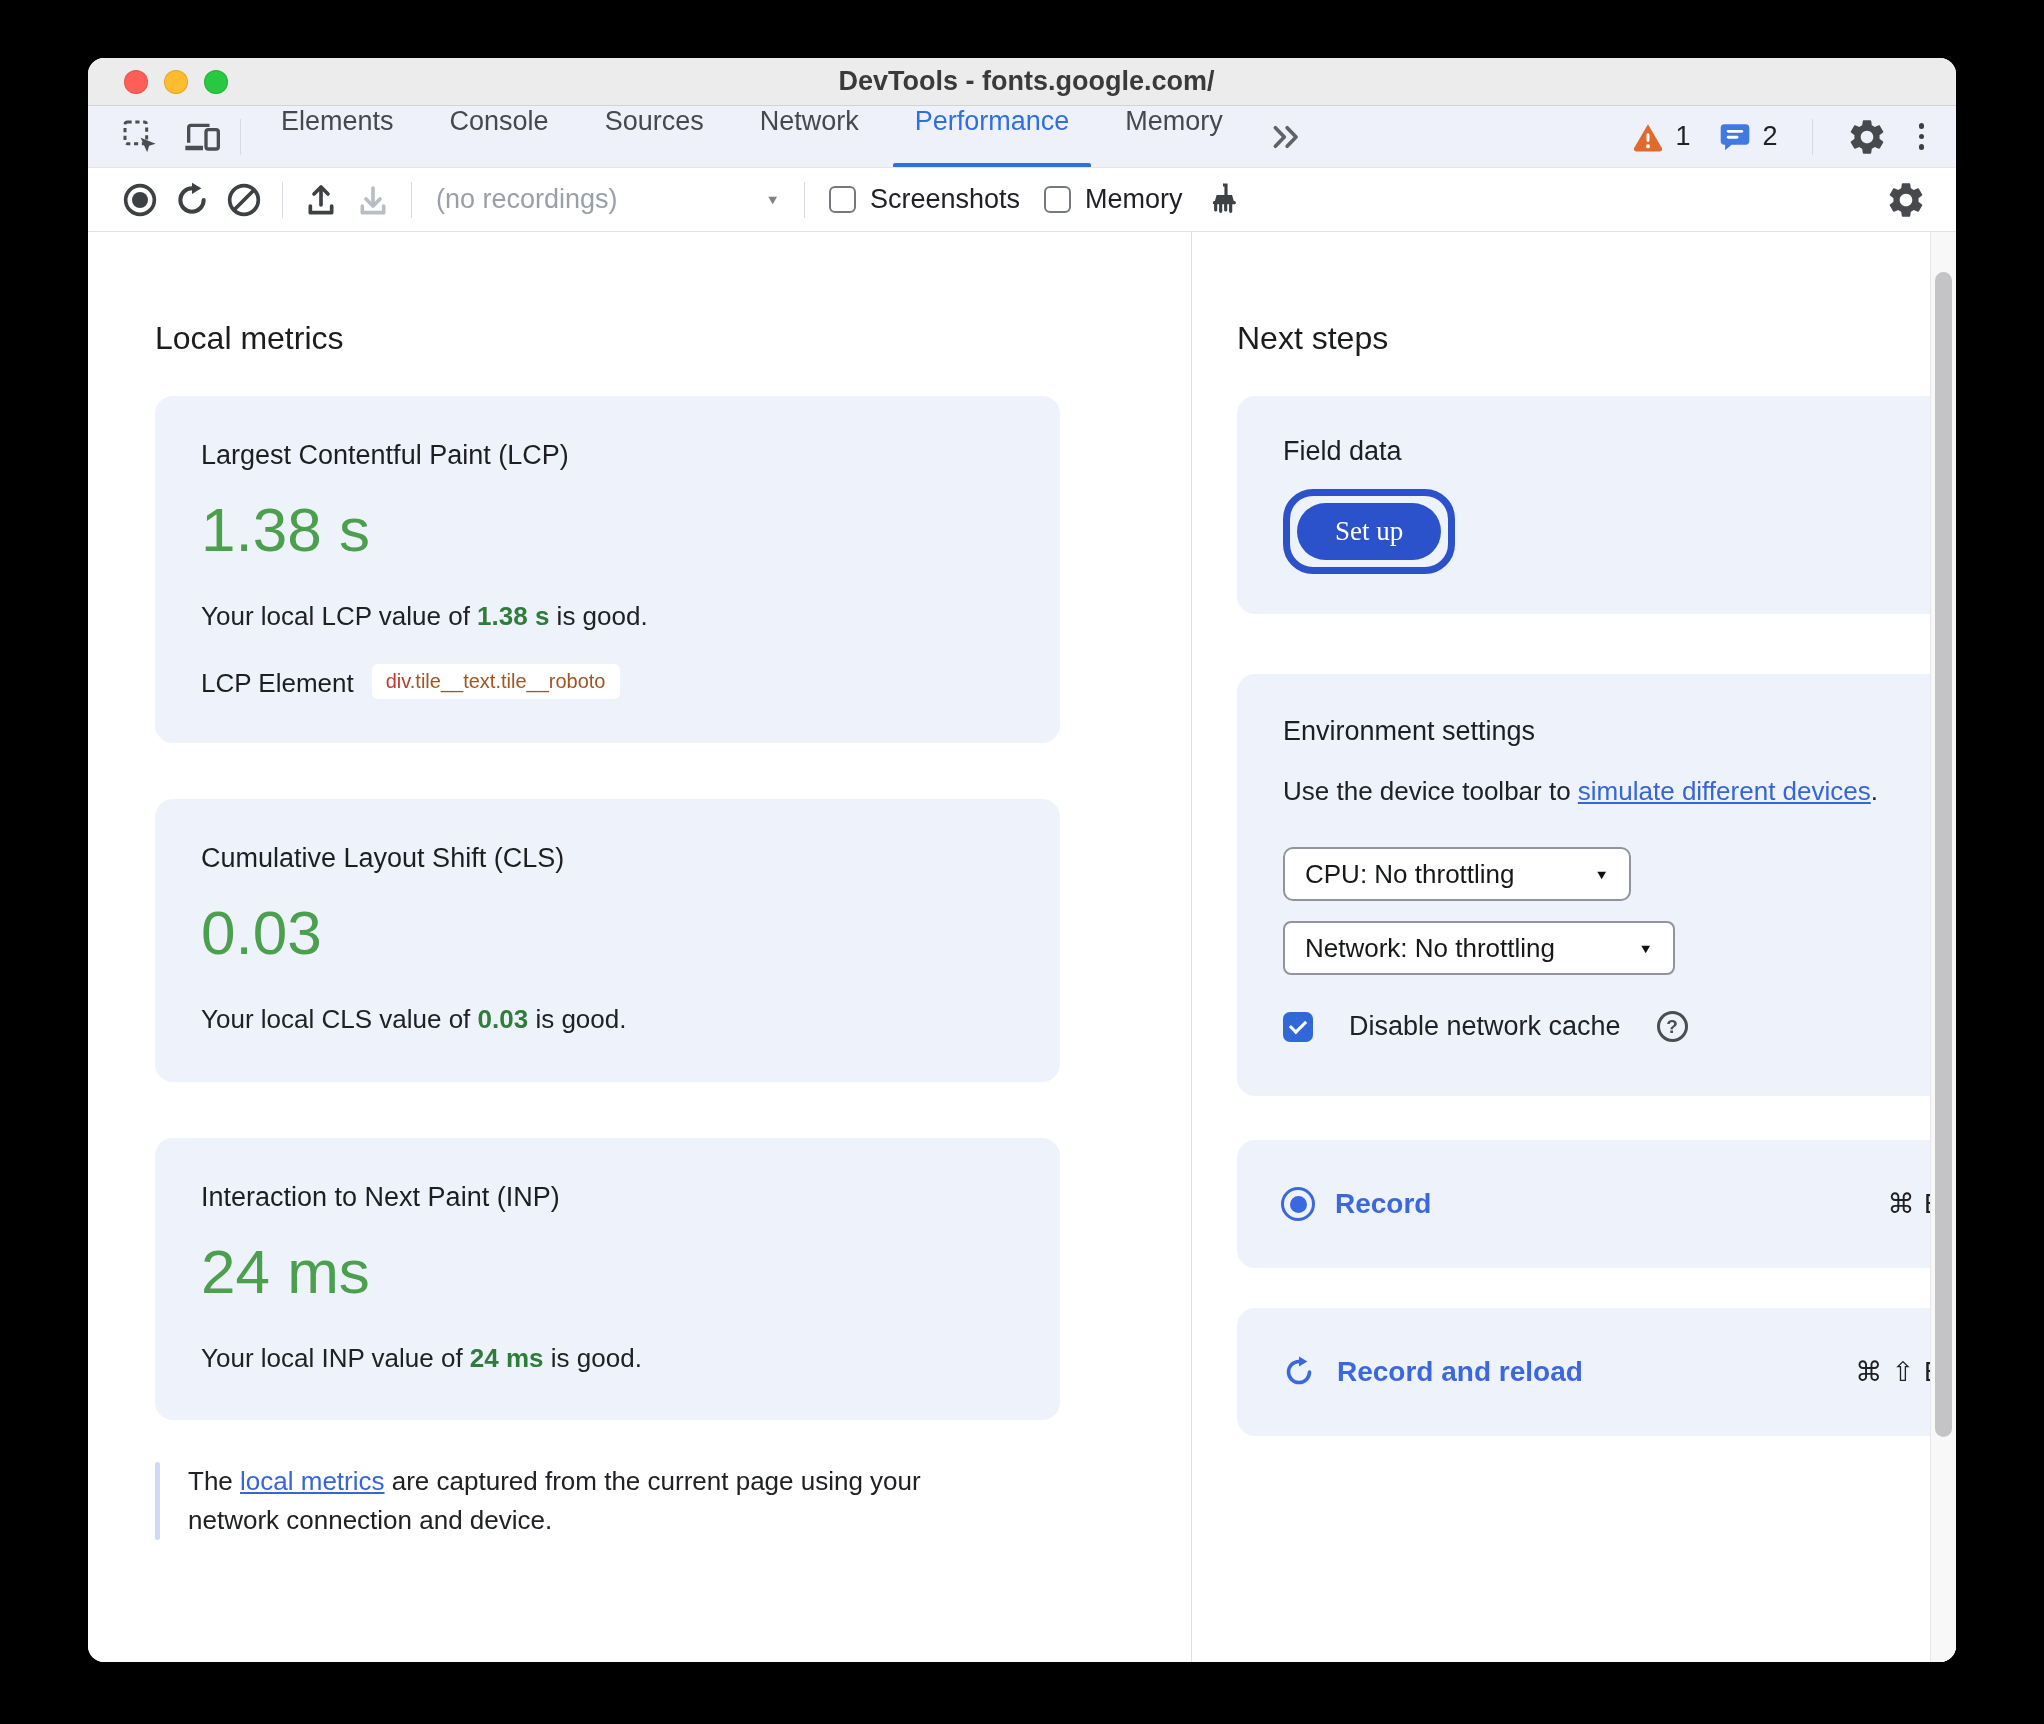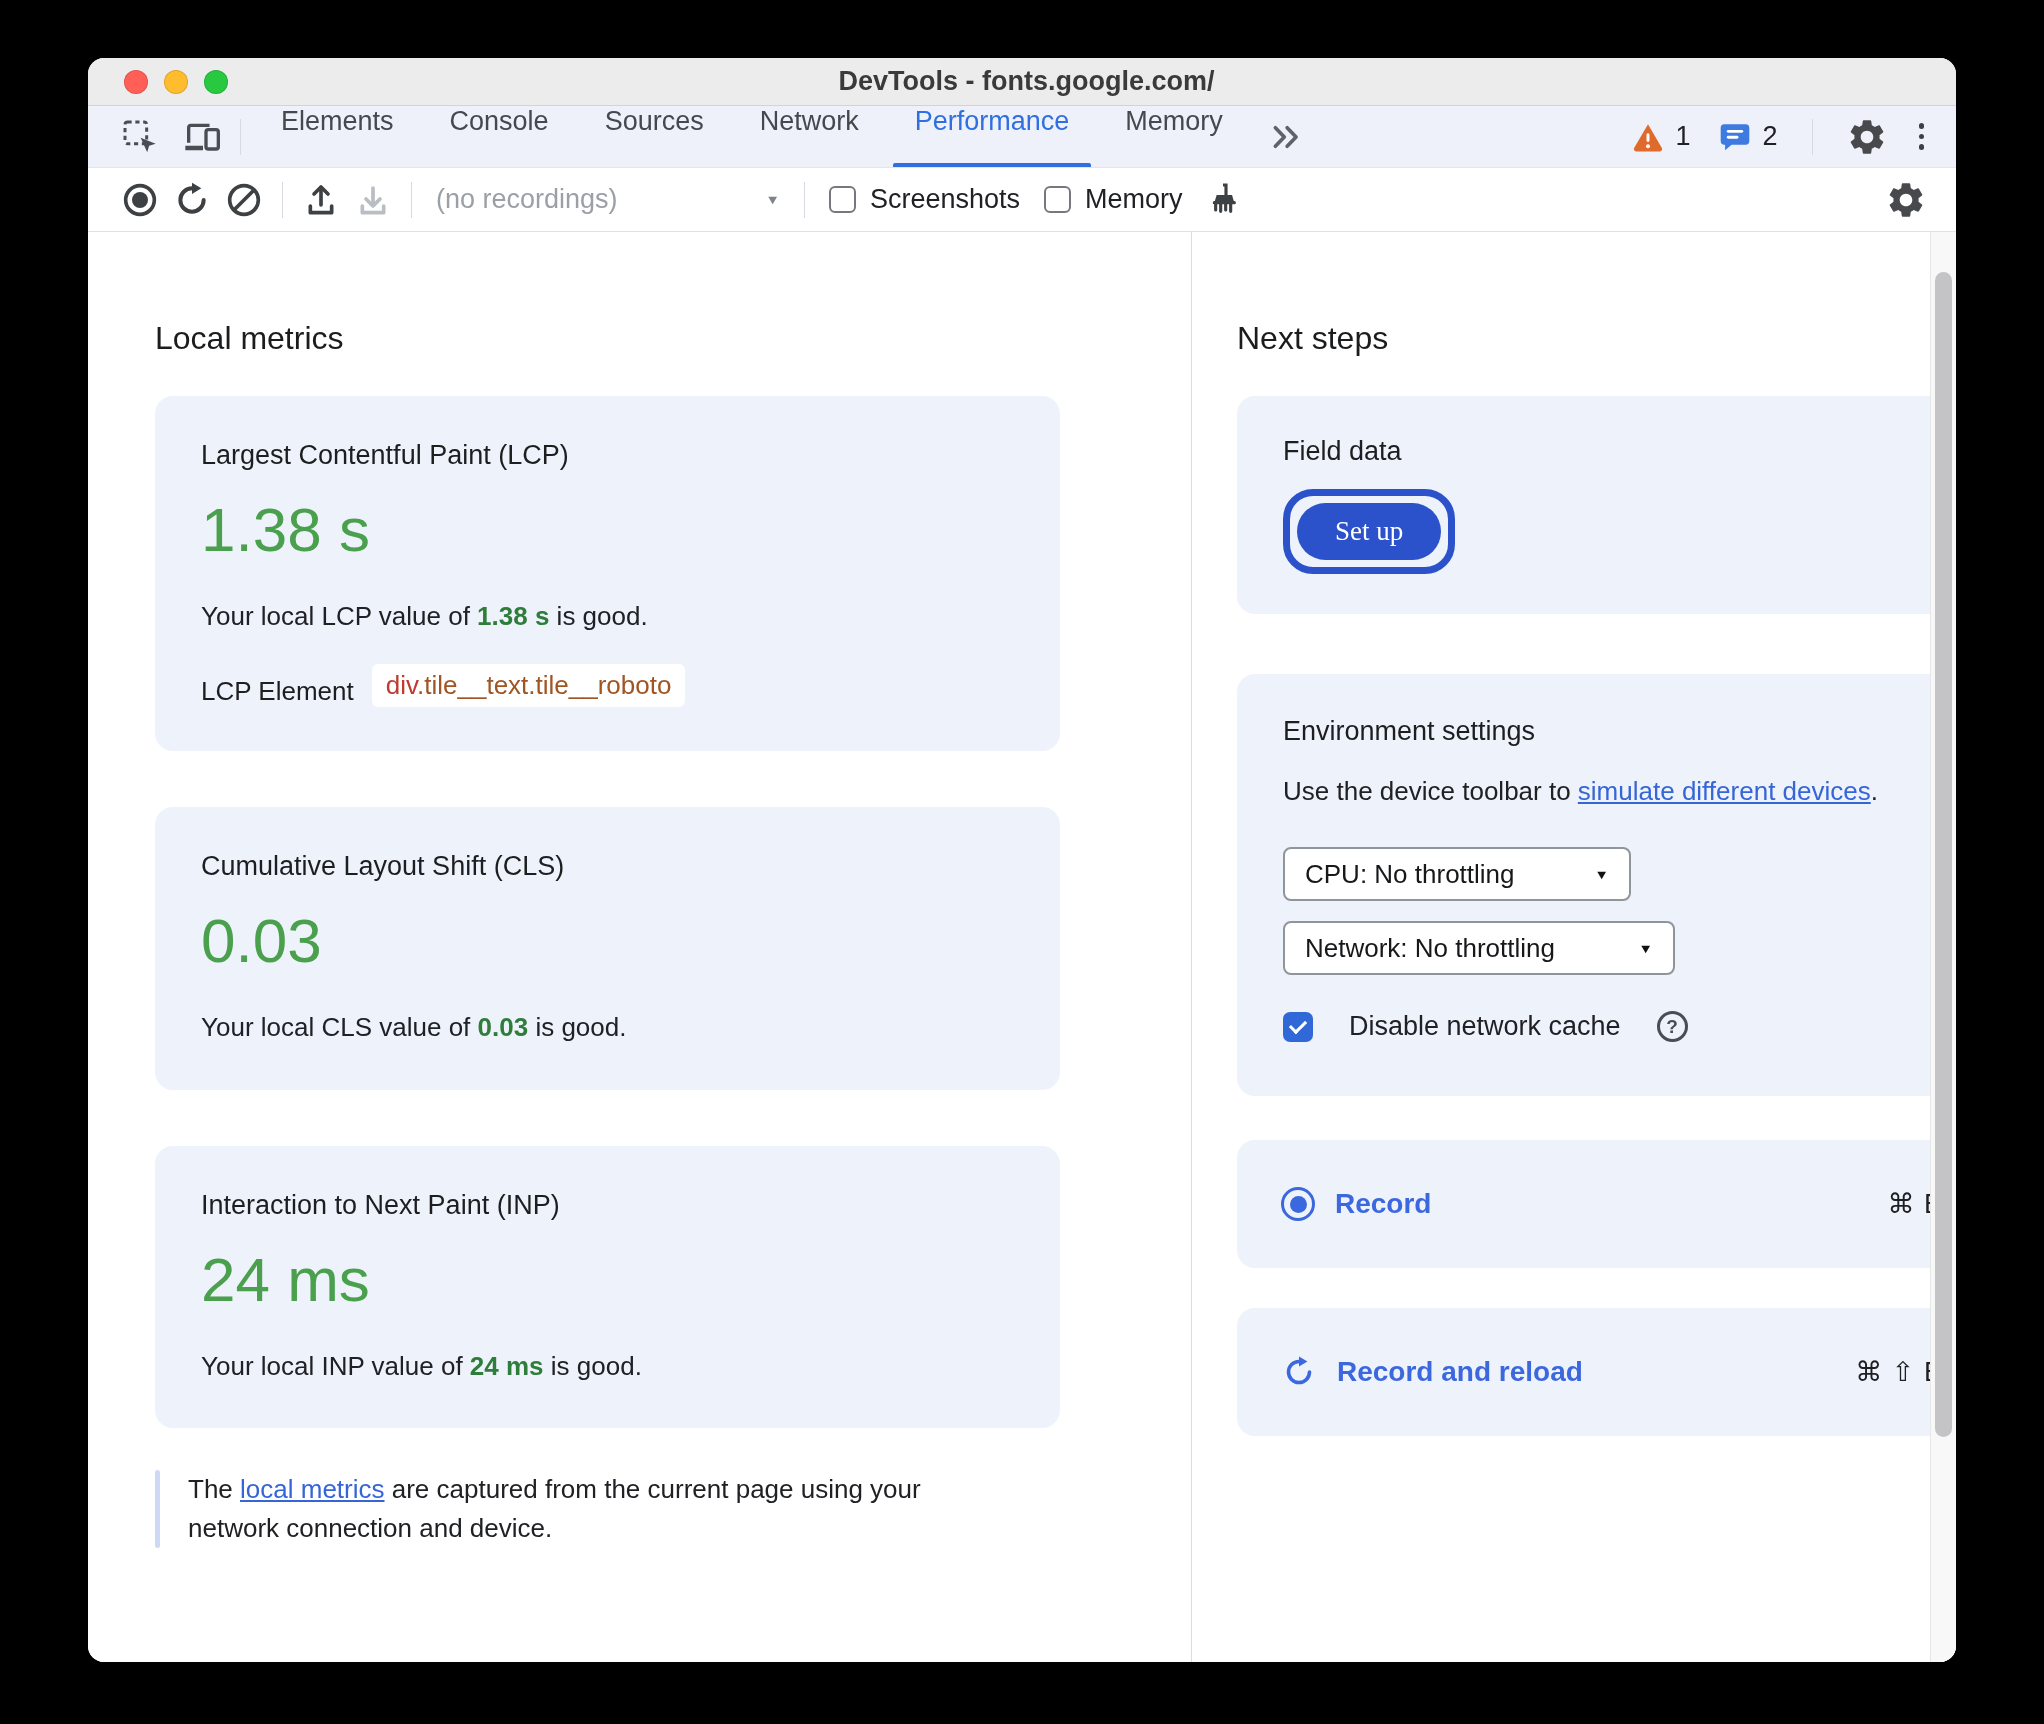--- a/index.html
+++ b/index.html
@@ -51,21 +51,21 @@
   .right-panel{flex:1;padding:88px 0 0 45px;}
   .section-heading{font-size:32px;font-weight:500;color:#1b1c1e;line-height:36px;}
 
   .card{background:#eef2fb;border-radius:18px;padding:44px 46px;margin-top:40px;width:905px;}
   .card-title{font-size:27px;font-weight:500;color:#1d1e20;}
   .metric-value{font-size:62px;color:#4aa04d;margin-top:26px;line-height:1.08;}
   .metric-desc{font-size:26px;color:#202124;margin-top:34px;line-height:1.4;}
   .good-inline{color:#2e7d3b;font-weight:bold;}
   .element-row{display:flex;align-items:flex-end;gap:18px;margin-top:30px;}
   .element-label{font-size:26px;font-weight:500;color:#1d1e20;}
-  .element-pill{background:#fff;border-radius:6px;padding:6px 14px;font-size:26px;}
+  .element-pill{background:#fff;border-radius:6px;padding:6px 14px;font-size:20px;}
   .el-tag{color:#bf3a30;} .el-classes{color:#a05523;}
   .card + .card{margin-top:56px;}
 
   .footnote{display:flex;margin-top:42px;}
   .footnote-bar{width:5px;background:#cdd9f6;border-radius:3px;flex:none;}
   .footnote-text{padding-left:28px;font-size:26px;color:#202124;line-height:1.5;max-width:800px;}
   a.link{color:#3565d6;text-decoration:underline;cursor:pointer;}
 
   .rcard{background:#eef2fb;border-radius:18px;width:750px;}
   .field-card{margin-top:40px;padding:40px 46px 40px;}
@@ -74,21 +74,21 @@
   .setup-wrap{margin-top:22px;display:inline-block;font-family:Liberation Serif, serif;}
   .focus-ring{border:7px solid #2b52cb;border-radius:30px;padding:7px;display:inline-block;}
   .btn-primary{background:#2b52cb;color:#fff;border:none;font-family:inherit;font-size:27px;font-weight:500;
     padding:13px 38px;border-radius:999px;cursor:pointer;display:block;}
 
   .env-card{margin-top:60px;padding:42px 46px 54px;}
   .env-card .card-body{max-width:610px;}
   .select{background:#fff;border:2px solid #90959c;border-radius:8px;height:54px;display:flex;
     align-items:center;justify-content:space-between;padding:0 20px;font-size:26px;color:#17181a;cursor:pointer;}
   .select .caret{font-size:15px;color:#111;transform:scaleY(.85);}
-  .select.cpu{width:348px;margin-top:36px;}
+  .select.cpu{width:348px;margin-top:36px;border-radius:10px;}
   .select.net{width:392px;margin-top:20px;}
   .cache-row{display:flex;align-items:center;gap:36px;margin-top:36px;}
   .checkbox-on{width:30px;height:30px;background:#3168d8;border-radius:7px;position:relative;flex:none;}
   .checkbox-on::after{content:"";position:absolute;left:7px;top:8px;width:13px;height:7px;
     border-left:3px solid #fff;border-bottom:3px solid #fff;transform:rotate(-45deg);}
   .help-circle{width:31px;height:31px;border:3px solid #4a4d52;border-radius:50%;display:flex;
     align-items:center;justify-content:center;font-size:19px;font-weight:bold;color:#4a4d52;flex:none;}
 
   .record-row{margin-top:44px;height:128px;display:flex;align-items:center;justify-content:space-between;
     padding:0 44px;cursor:pointer;}

